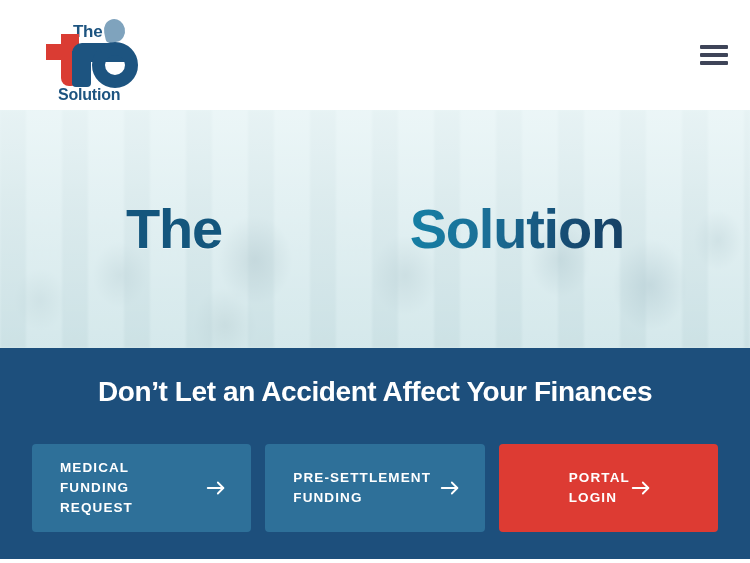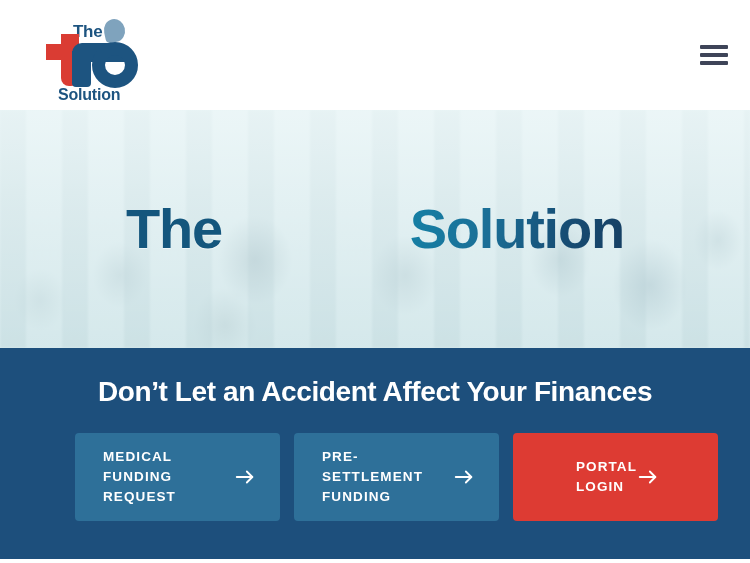--- a/index.html
+++ b/index.html
@@ -210,27 +210,26 @@
     padding: 29px 32px 0 32px;
   }
 
   .cta-heading {
     text-align: center;
     color: #ffffff;
     font-size: 28px;
     font-weight: bold;
     letter-spacing: -0.4px;
     line-height: 1.1;
-    margin-bottom: 25px;
+    margin-bottom: 36px;
   }
 
   .cta-buttons {
     display: flex;
     gap: 14px;
-    margin-left: 43px;
   }
 
   .cta-btn {
     flex: 1 1 0;
     height: 88px;
     border-radius: 4px;
     display: flex;
     align-items: center;
     justify-content: space-between;
     padding: 0 24px 0 28px;

